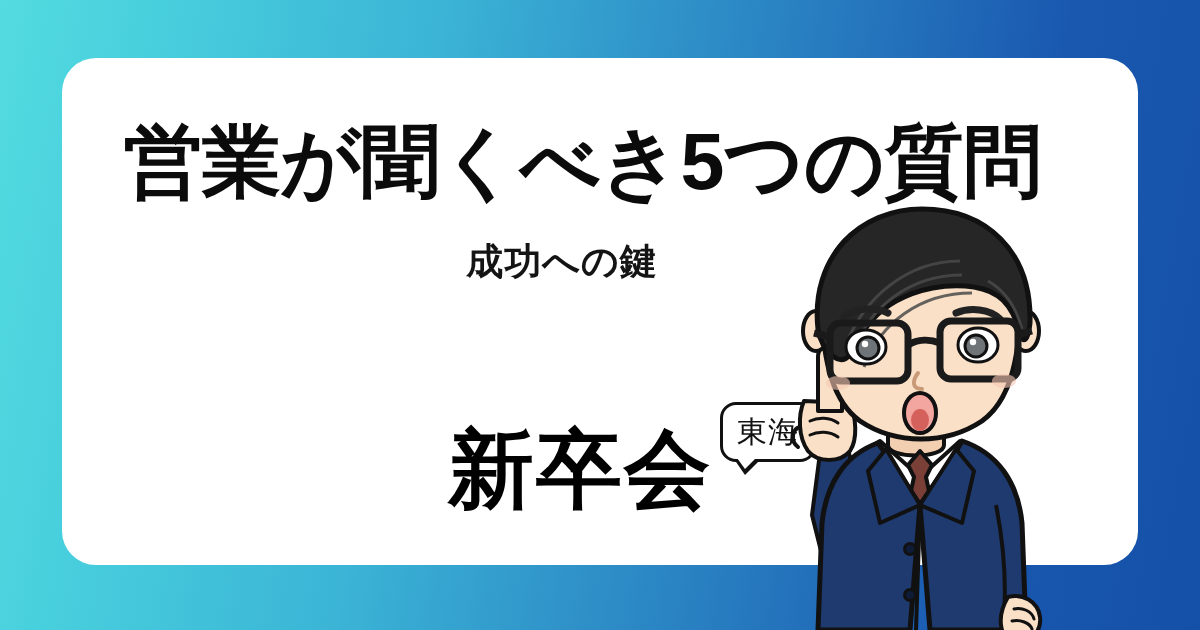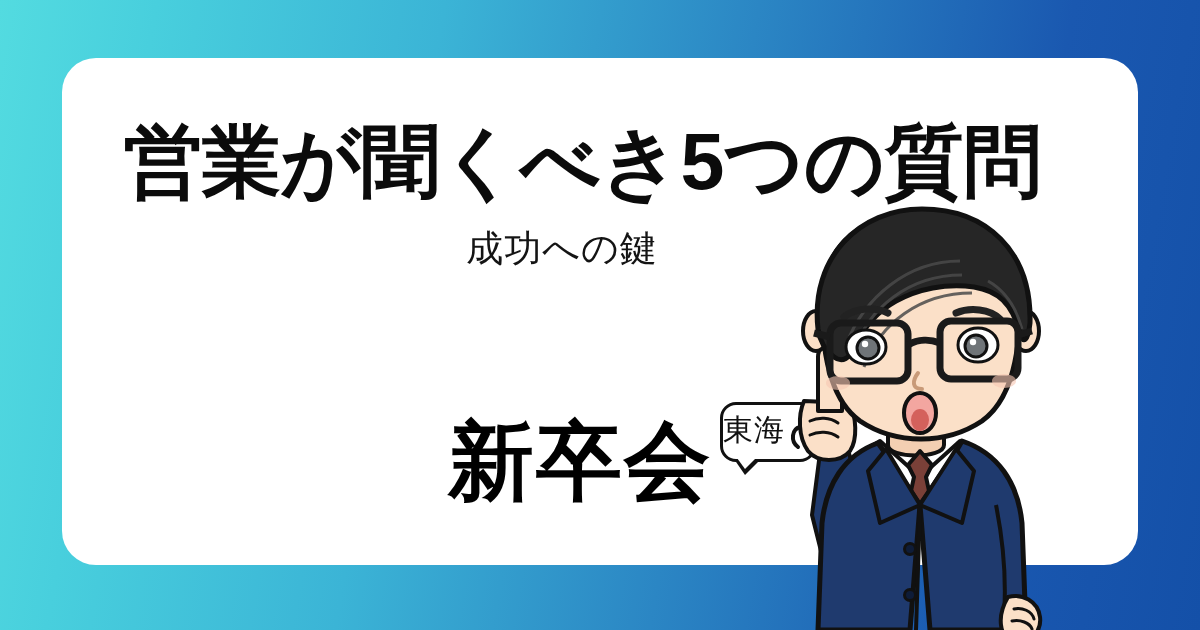--- a/index.html
+++ b/index.html
@@ -44,24 +44,24 @@
   .headline {
     font-size: 79px;
     line-height: 1.06;
     font-weight: 700;
     color: #0b0b0b;
     letter-spacing: -0.5px;
     white-space: nowrap;
     padding-left: 41px;
   }
   .subheadline {
-    margin-top: 23px;
+    margin-top: 36px;
     font-size: 37px;
     line-height: 1.2;
-    font-weight: 400;
+    font-weight: 700;
     color: #141414;
     letter-spacing: 1px;
   }
 
   
   .logo-lockup {
     position: absolute;
     left: 400px;
     top: 388px;
     width: 420px;
@@ -74,21 +74,21 @@
     top: 0px;
     font-size: 20px;
     font-weight: 500;
     color: #1d1d1d;
     letter-spacing: 2.5px;
     white-space: nowrap;
   }
   .logo-main {
     position: absolute;
     left: 48px;
-    top: 30px;
+    top: 38px;
     font-size: 86px;
     font-weight: 700;
     color: #000000;
     letter-spacing: 2px;
     line-height: 1;
     white-space: nowrap;
   }
 
   
   .region-badge {
@@ -100,22 +100,21 @@
     z-index: 9;
   }
   .region-badge .bubble {
     position: absolute;
     inset: 0;
     background: #ffffff;
     border: 3.5px solid #111111;
     border-radius: 16px;
     display: flex;
     align-items: center;
-    justify-content: flex-start;
-    font-family: Liberation Mono, monospace;
+    justify-content: center;
   }
   .region-badge .bubble-text {
     font-size: 30px;
     font-weight: 500;
     color: #111111;
     letter-spacing: 1px;
     line-height: 1;
   }
   .region-badge .tail {
     position: absolute;

